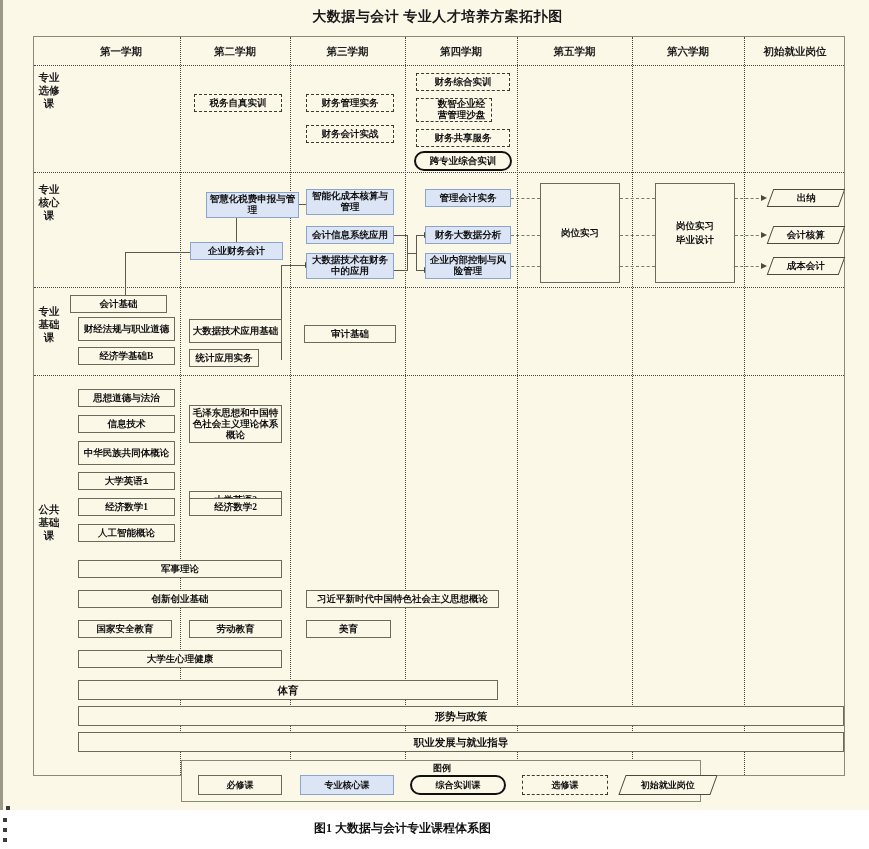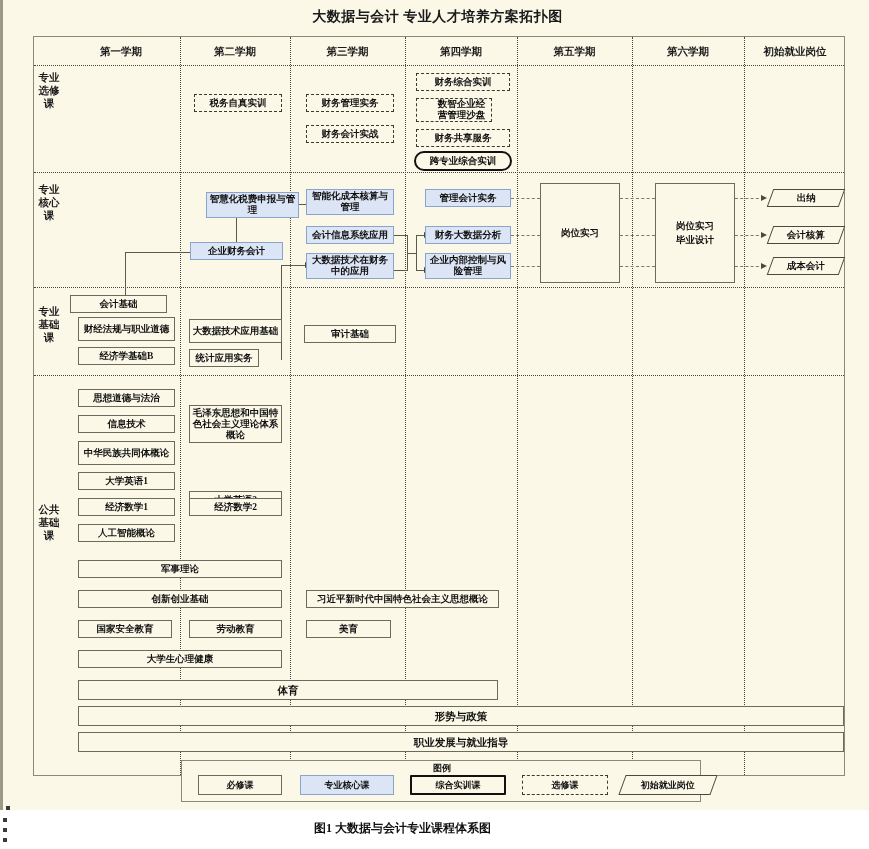--- a/index.html
+++ b/index.html
@@ -224,21 +224,21 @@
     <div class="box req" style="left:44px;top:310px;width:97px;height:18px;">经济学基础B</div>
 
     <div class="box req" style="left:155px;top:282px;width:93px;height:24px;">大数据技术应用基础</div>
     <div class="box req" style="left:155px;top:312px;width:70px;height:18px;">统计应用实务</div>
 
     <div class="box req" style="left:270px;top:288px;width:92px;height:18px;">审计基础</div>
 
     <div class="box req" style="left:44px;top:352px;width:97px;height:18px;">思想道德与法治</div>
     <div class="box req" style="left:44px;top:378px;width:97px;height:18px;">信息技术</div>
     <div class="box req" style="left:44px;top:404px;width:97px;height:24px;">中华民族共同体概论</div>
-    <div class="box req" style="left:44px;top:435px;width:97px;height:18px;">大学英语1</div>
+    <div class="box req" style="left:44px;top:435px;width:97px;height:18px;font-family:Liberation Mono, monospace;">大学英语1</div>
     <div class="box req" style="left:44px;top:461px;width:97px;height:18px;">经济数学1</div>
     <div class="box req" style="left:44px;top:487px;width:97px;height:18px;">人工智能概论</div>
 
     <div class="box req" style="left:155px;top:368px;width:93px;height:38px;">毛泽东思想和中国特色社会主义理论体系概论</div>
     <div class="box req" style="left:155px;top:435px;width:93px;height:18px;margin-top:19px;">大学英语2</div>
     <div class="box req" style="left:155px;top:461px;width:93px;height:18px;">经济数学2</div>
 
     <div class="box req" style="left:44px;top:553px;width:204px;height:18px;">创新创业基础</div>
     <div class="box req" style="left:44px;top:523px;width:204px;height:18px;">军事理论</div>
 
@@ -257,21 +257,21 @@
   </div>
 
   <div id="legend">
     <div id="legend-title">图例</div>
     <div class="lgitem" style="left:16px;width:84px;background:#fbf8e8;border:1px solid #6b6b5c;">
       <span>必修课</span>
     </div>
     <div class="lgitem" style="left:118px;width:94px;background:#dce5f5;border:1px solid #8aa4cc;">
       <span>专业核心课</span>
     </div>
-    <div class="lgitem" style="left:228px;width:96px;background:#fbf8e8;border:2.5px solid #111;border-radius:1px;">
+    <div class="lgitem" style="left:228px;width:96px;background:#fbf8e8;border:2.5px solid #111;border-radius:10px;">
       <span>综合实训课</span>
     </div>
     <div class="lgitem" style="left:340px;width:86px;background:#fbf8e8;border:1px dashed #3a3a32;">
       <span>选修课</span>
     </div>
     <div class="lgitem job" style="left:440px;top:14px;width:92px;height:20px;">
       <span>初始就业岗位</span>
     </div>
   </div>
 

